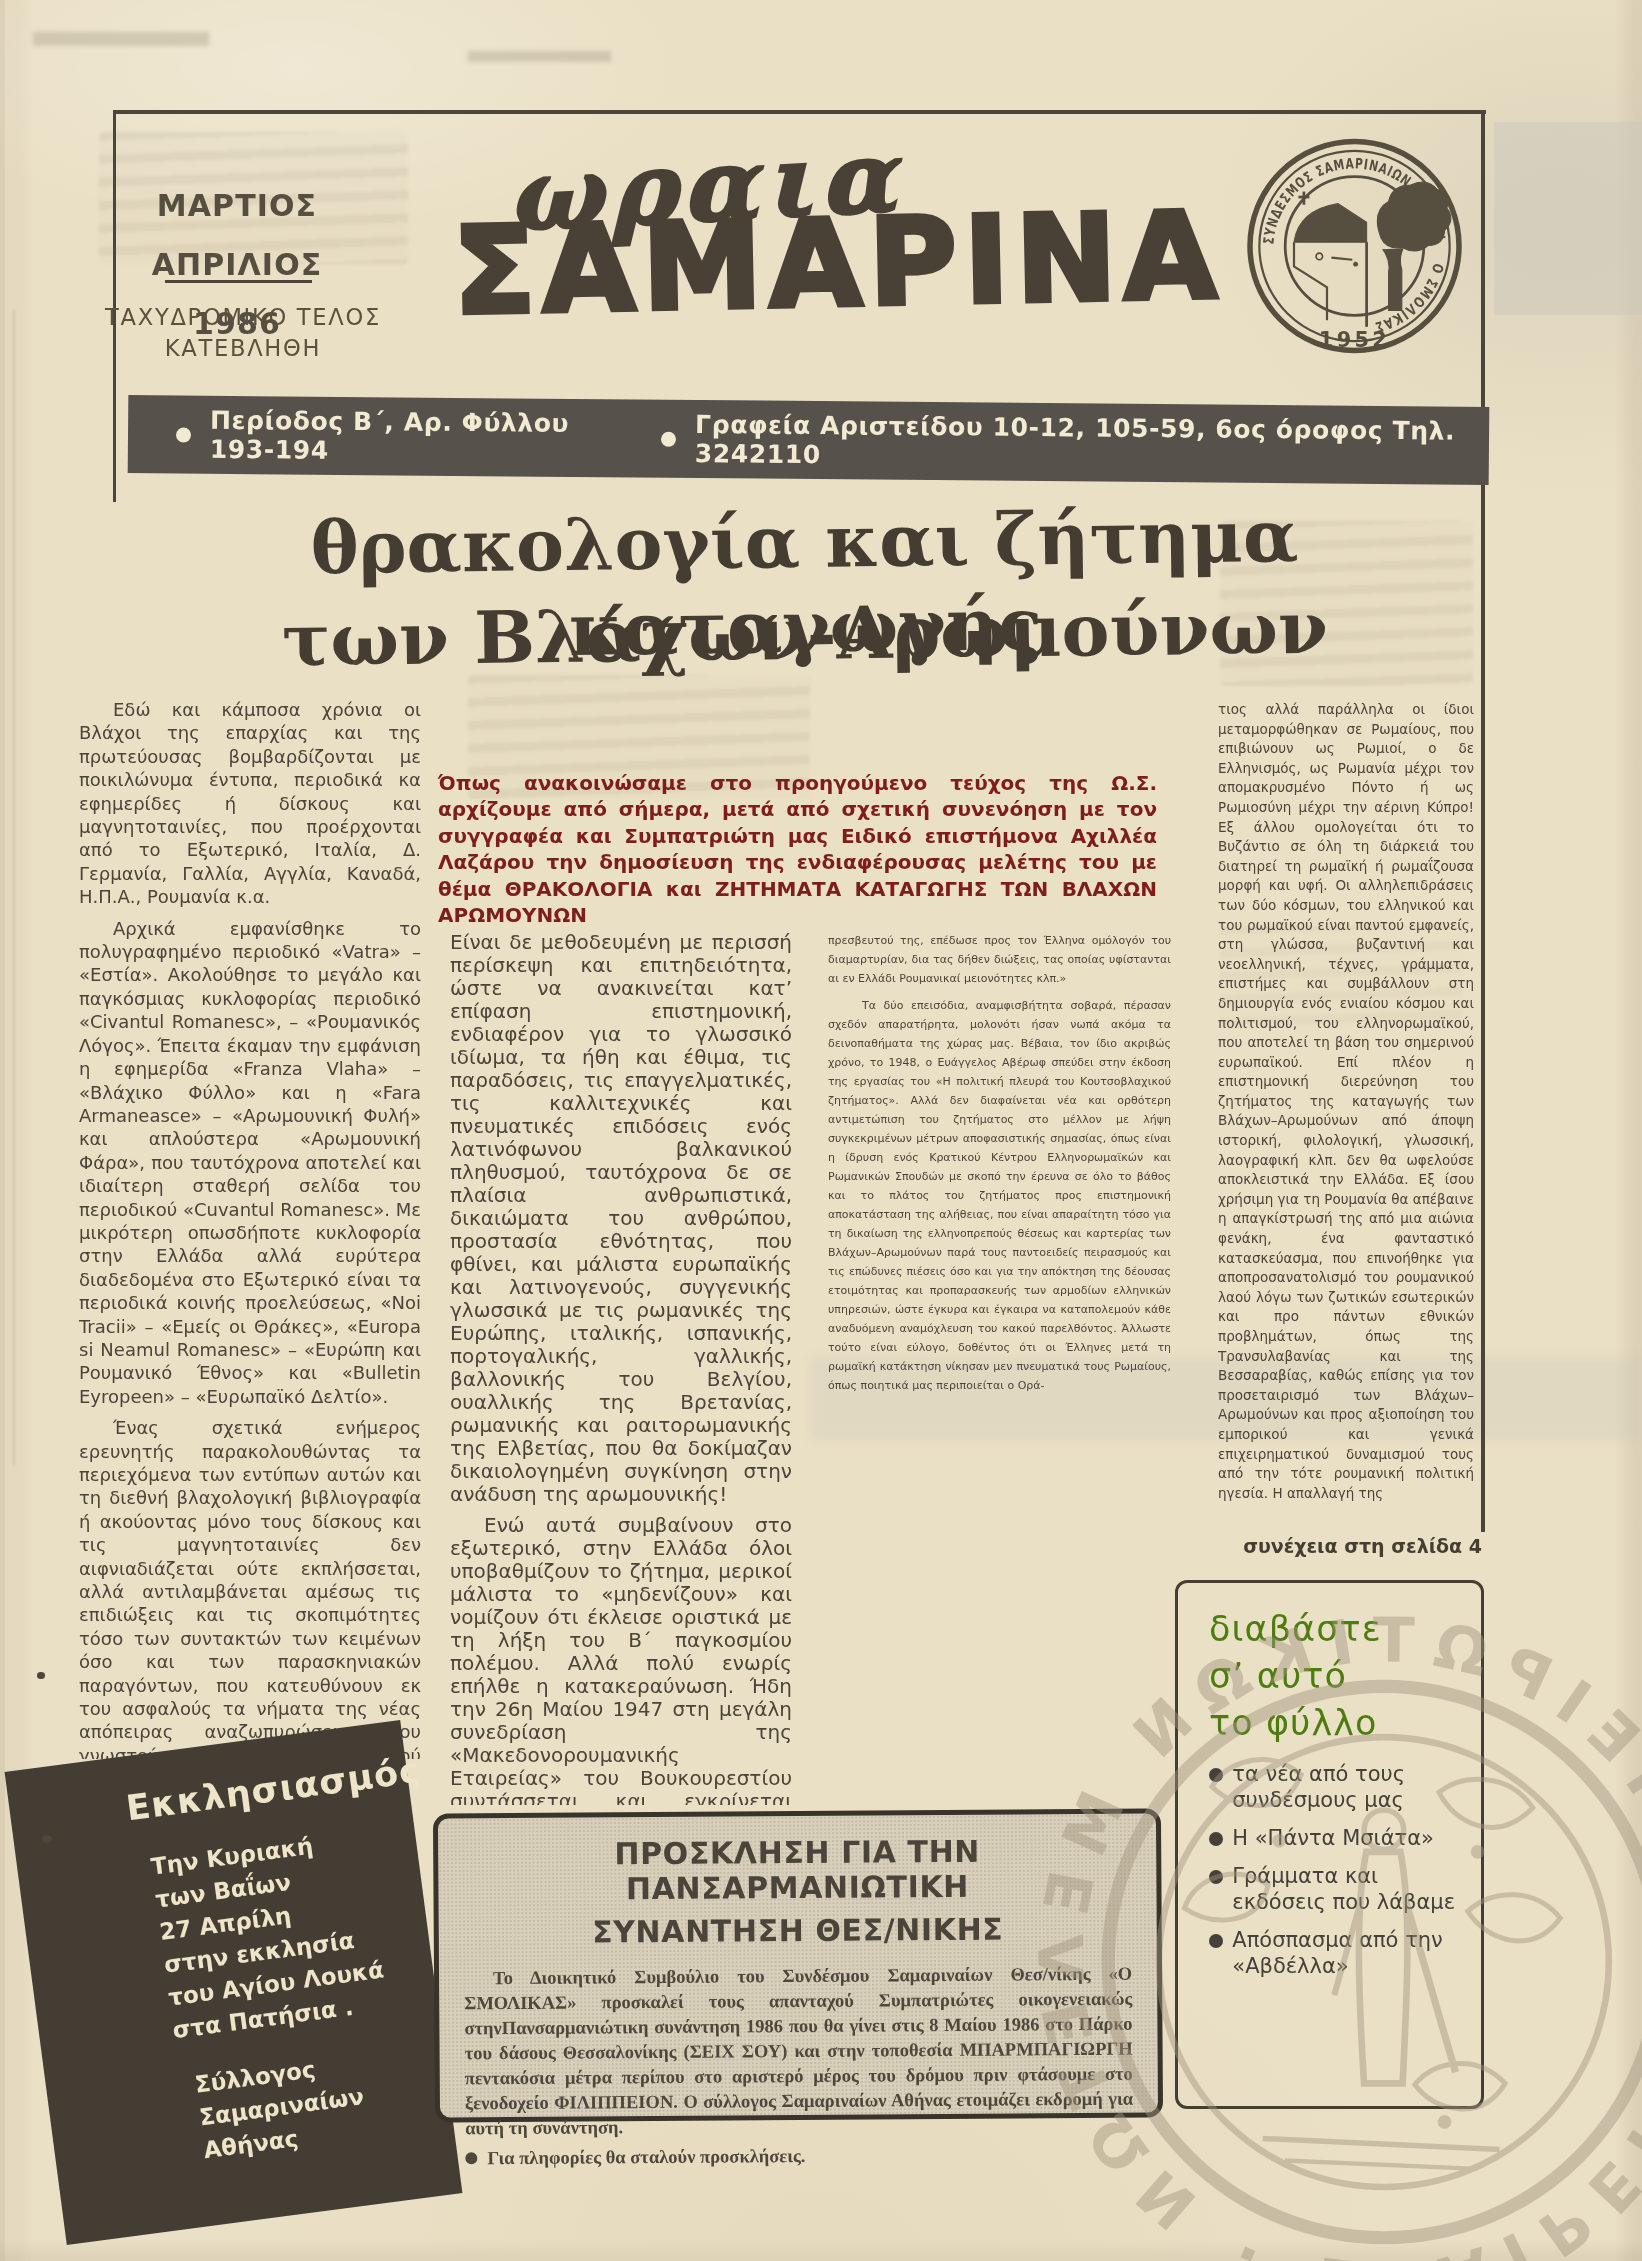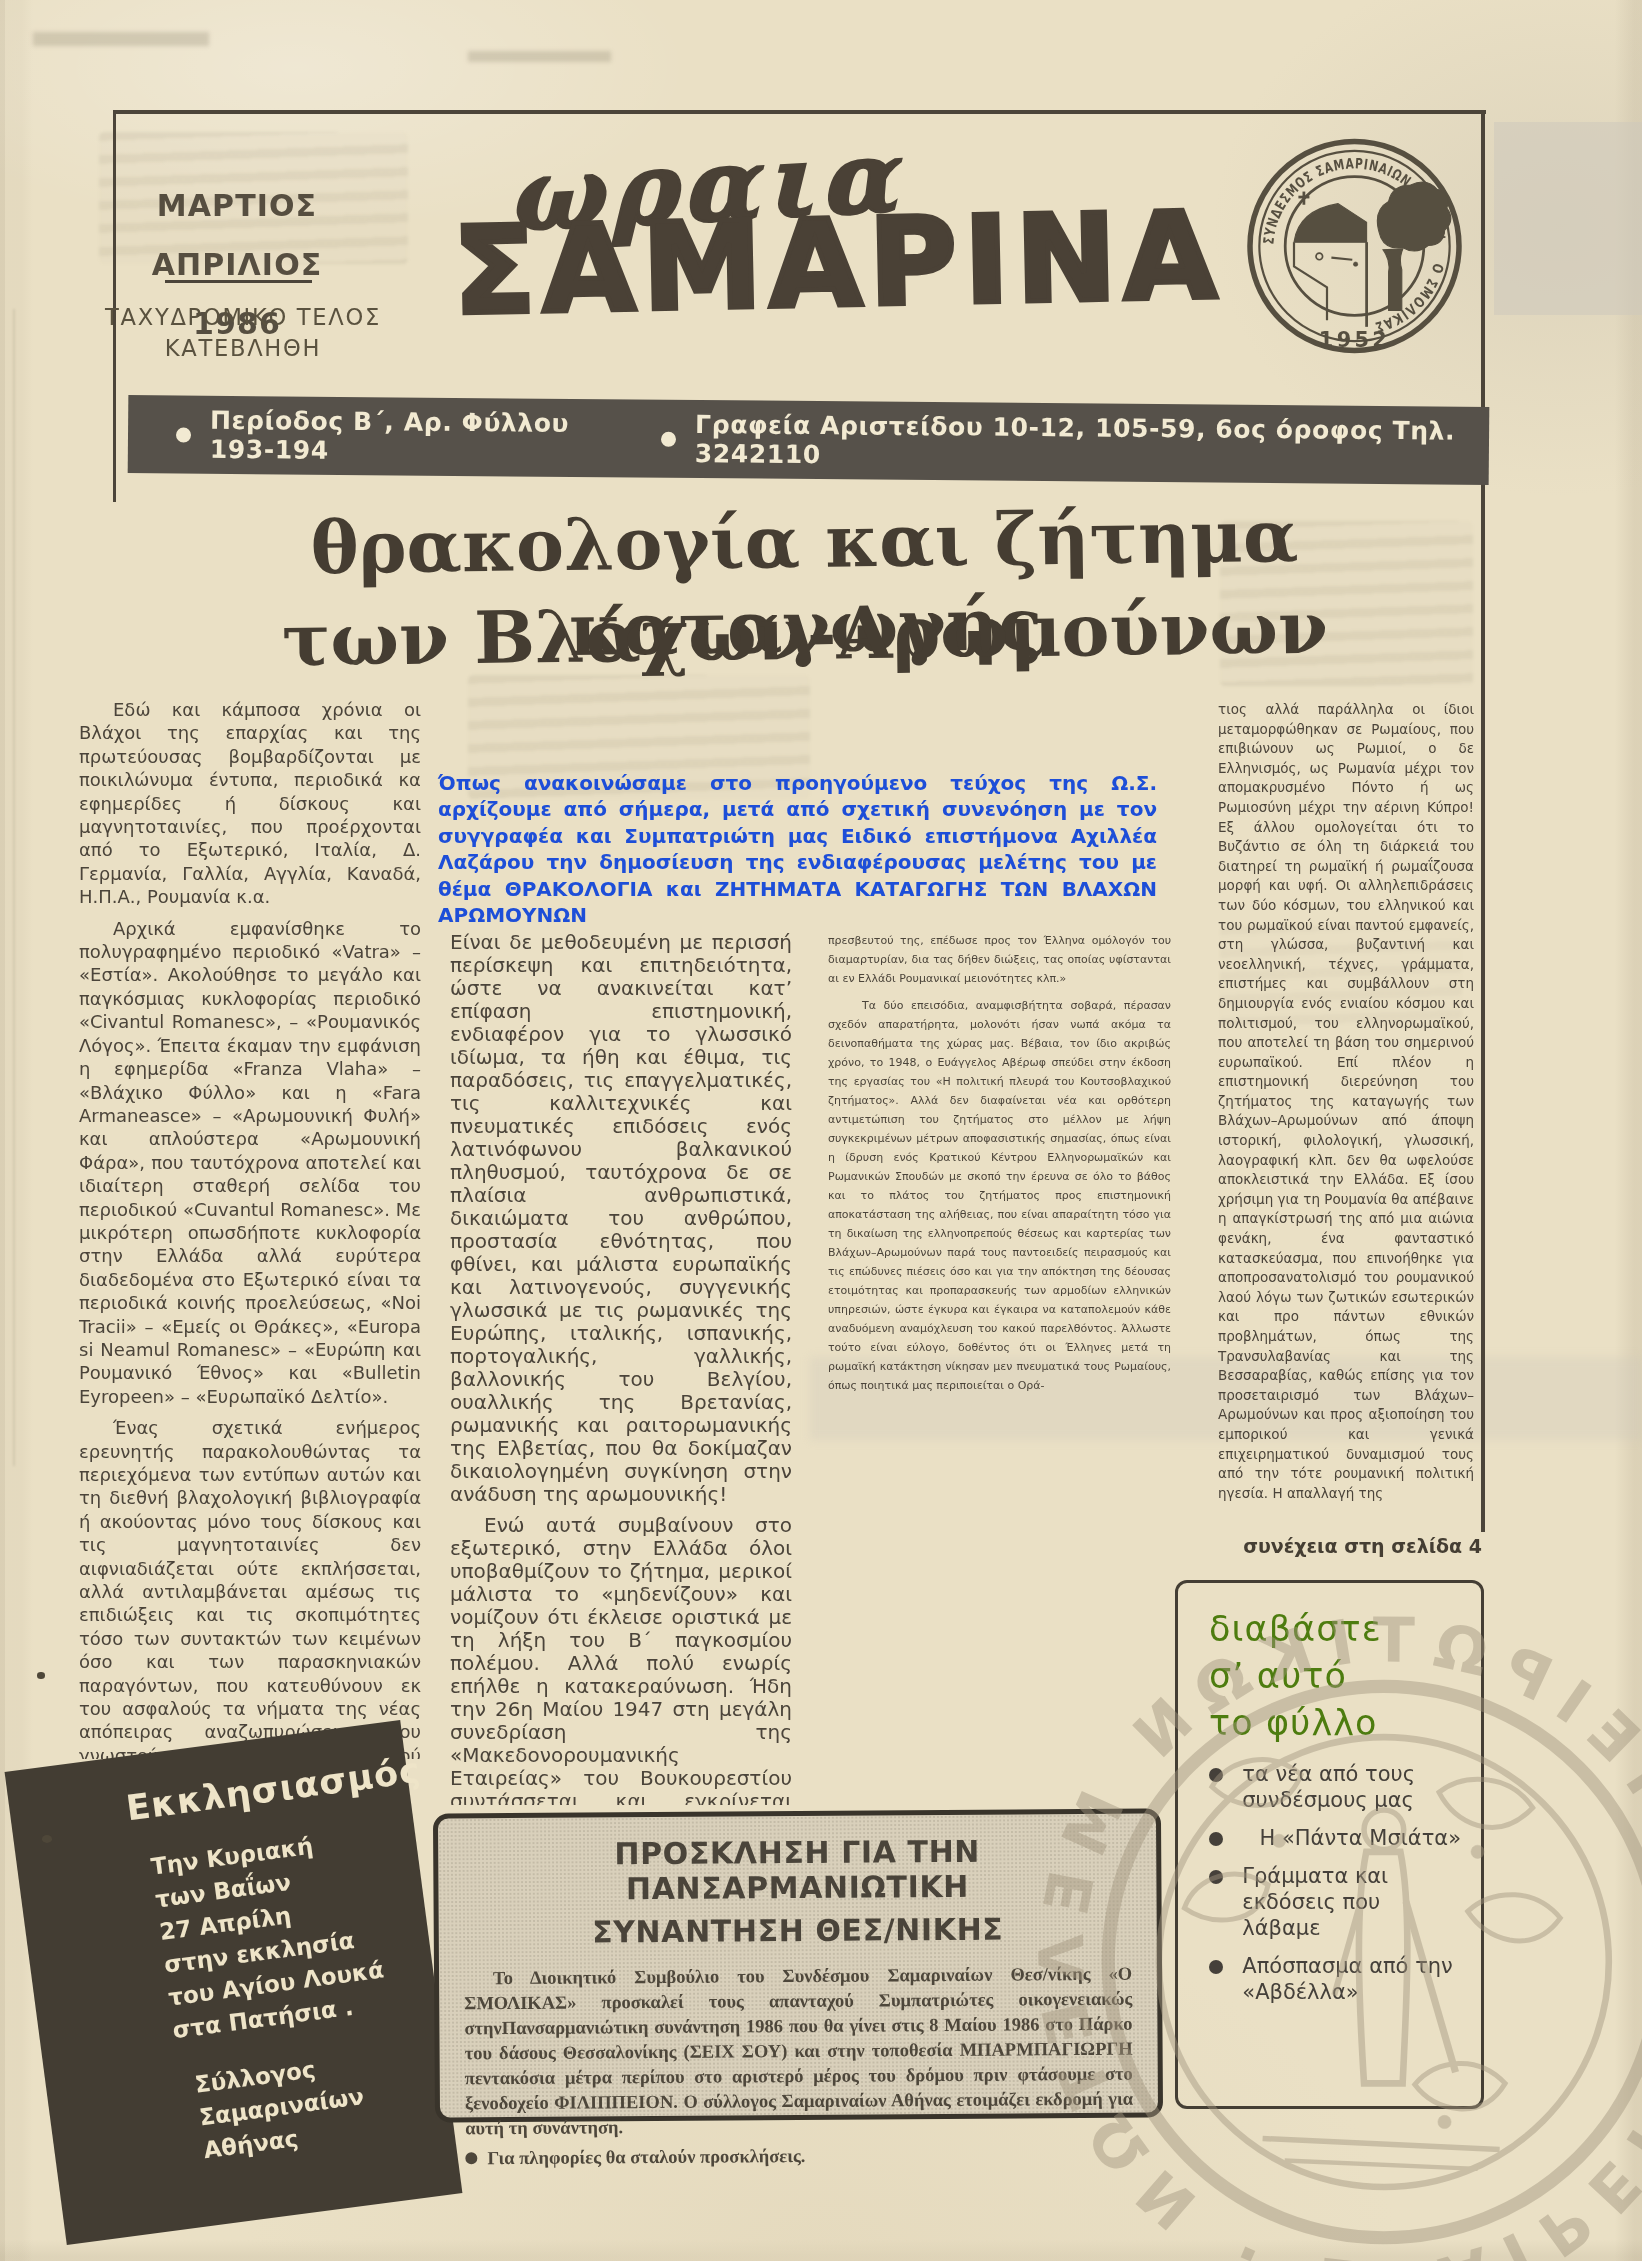--- a/index.html
+++ b/index.html
@@ -52,21 +52,21 @@
 
   
   .headline{position:absolute;left:83px;width:1444px;text-align:center;z-index:2;
     font-family:"DejaVu Serif",serif;font-weight:bold;color:#453d32;transform:rotate(-.7deg);}
   #headline1{top:499px;font-size:72px;}
   #headline2{top:591px;font-size:72px;}
   #byline-box{position:absolute;left:551px;top:699px;width:601px;z-index:2;text-align:center;
     border-top:5px solid #4a443a;border-bottom:5px solid #4a443a;padding:7.7px 0 8.8px 0;}
   #byline-box .name{font-weight:bold;font-size:29px;letter-spacing:1.7px;color:#4a4338;}
   #intro{position:absolute;left:438px;top:770px;width:719px;z-index:2;font-weight:bold;
-    font-size:20px;line-height:26.4px;text-align:justify;color:#1d4ed8;}
+    font-size:20px;line-height:26.4px;text-align:justify;color:#7f1d1d;}
 
   
   .col{position:absolute;text-align:justify;z-index:2;color:#4b443a;}
   .col p{margin:8px;text-indent:34px;}
   .col p.noindent{text-indent:0;}
   #col1{left:71px;top:690px;width:358px;height:1069px;font-size:18px;line-height:23.4px;overflow:hidden;}
   #col2{left:442px;top:923px;width:358px;height:882px;font-size:20px;line-height:23px;overflow:hidden;}
   #col3{left:820px;top:923px;width:359px;height:875px;font-size:11px;line-height:19px;overflow:hidden;}
   #col4{left:1210px;top:692px;width:272px;height:826px;font-size:13.5px;line-height:19.6px;overflow:hidden;}
   #continuation{position:absolute;left:1210px;top:1535px;width:272px;text-align:right;z-index:2;
@@ -91,21 +91,21 @@
     font-size:18.5px;line-height:25px;text-align:justify;text-indent:29px;color:#4e473b;}
   #invite-box .bullet-line{margin:6.6px 25px 0 25px;display:flex;align-items:center;gap:10px;
     font-family:"Liberation Serif",serif;font-weight:bold;font-size:18.5px;color:#4e473b;}
   #invite-box .dot{width:12px;height:12px;background:#4e473b;}
 
   
   #read-box{position:absolute;left:1175px;top:1580px;width:309px;height:529px;z-index:3;box-sizing:border-box;
     border:3.9px solid #443e34;border-radius:12px;padding:23px 20px 0 31px;color:#45403a;}
   #read-box .t{font-size:35px;line-height:47px;letter-spacing:1.1px;color:#4d7c0f;}
   #read-box ul{list-style:none;margin:14.3px 0 0 0;padding:0;}
-  #read-box li{display:flex;gap:19px;margin-bottom:12px;align-items:flex-start;justify-content:space-between;}
+  #read-box li{display:flex;gap:9px;margin-bottom:12px;align-items:flex-start;}
   #read-box .b{width:14.3px;height:14.3px;border-radius:50%;background:#45403a;margin-top:6.6px;flex:0 0 auto;}
   #read-box .it{font-size:21px;line-height:26px;}
 
   
   #stamp{position:absolute;left:1036px;top:1499px;z-index:30;opacity:.45;pointer-events:none;}
 </style>
 </head>
 <body>
 
 <div id="page">

